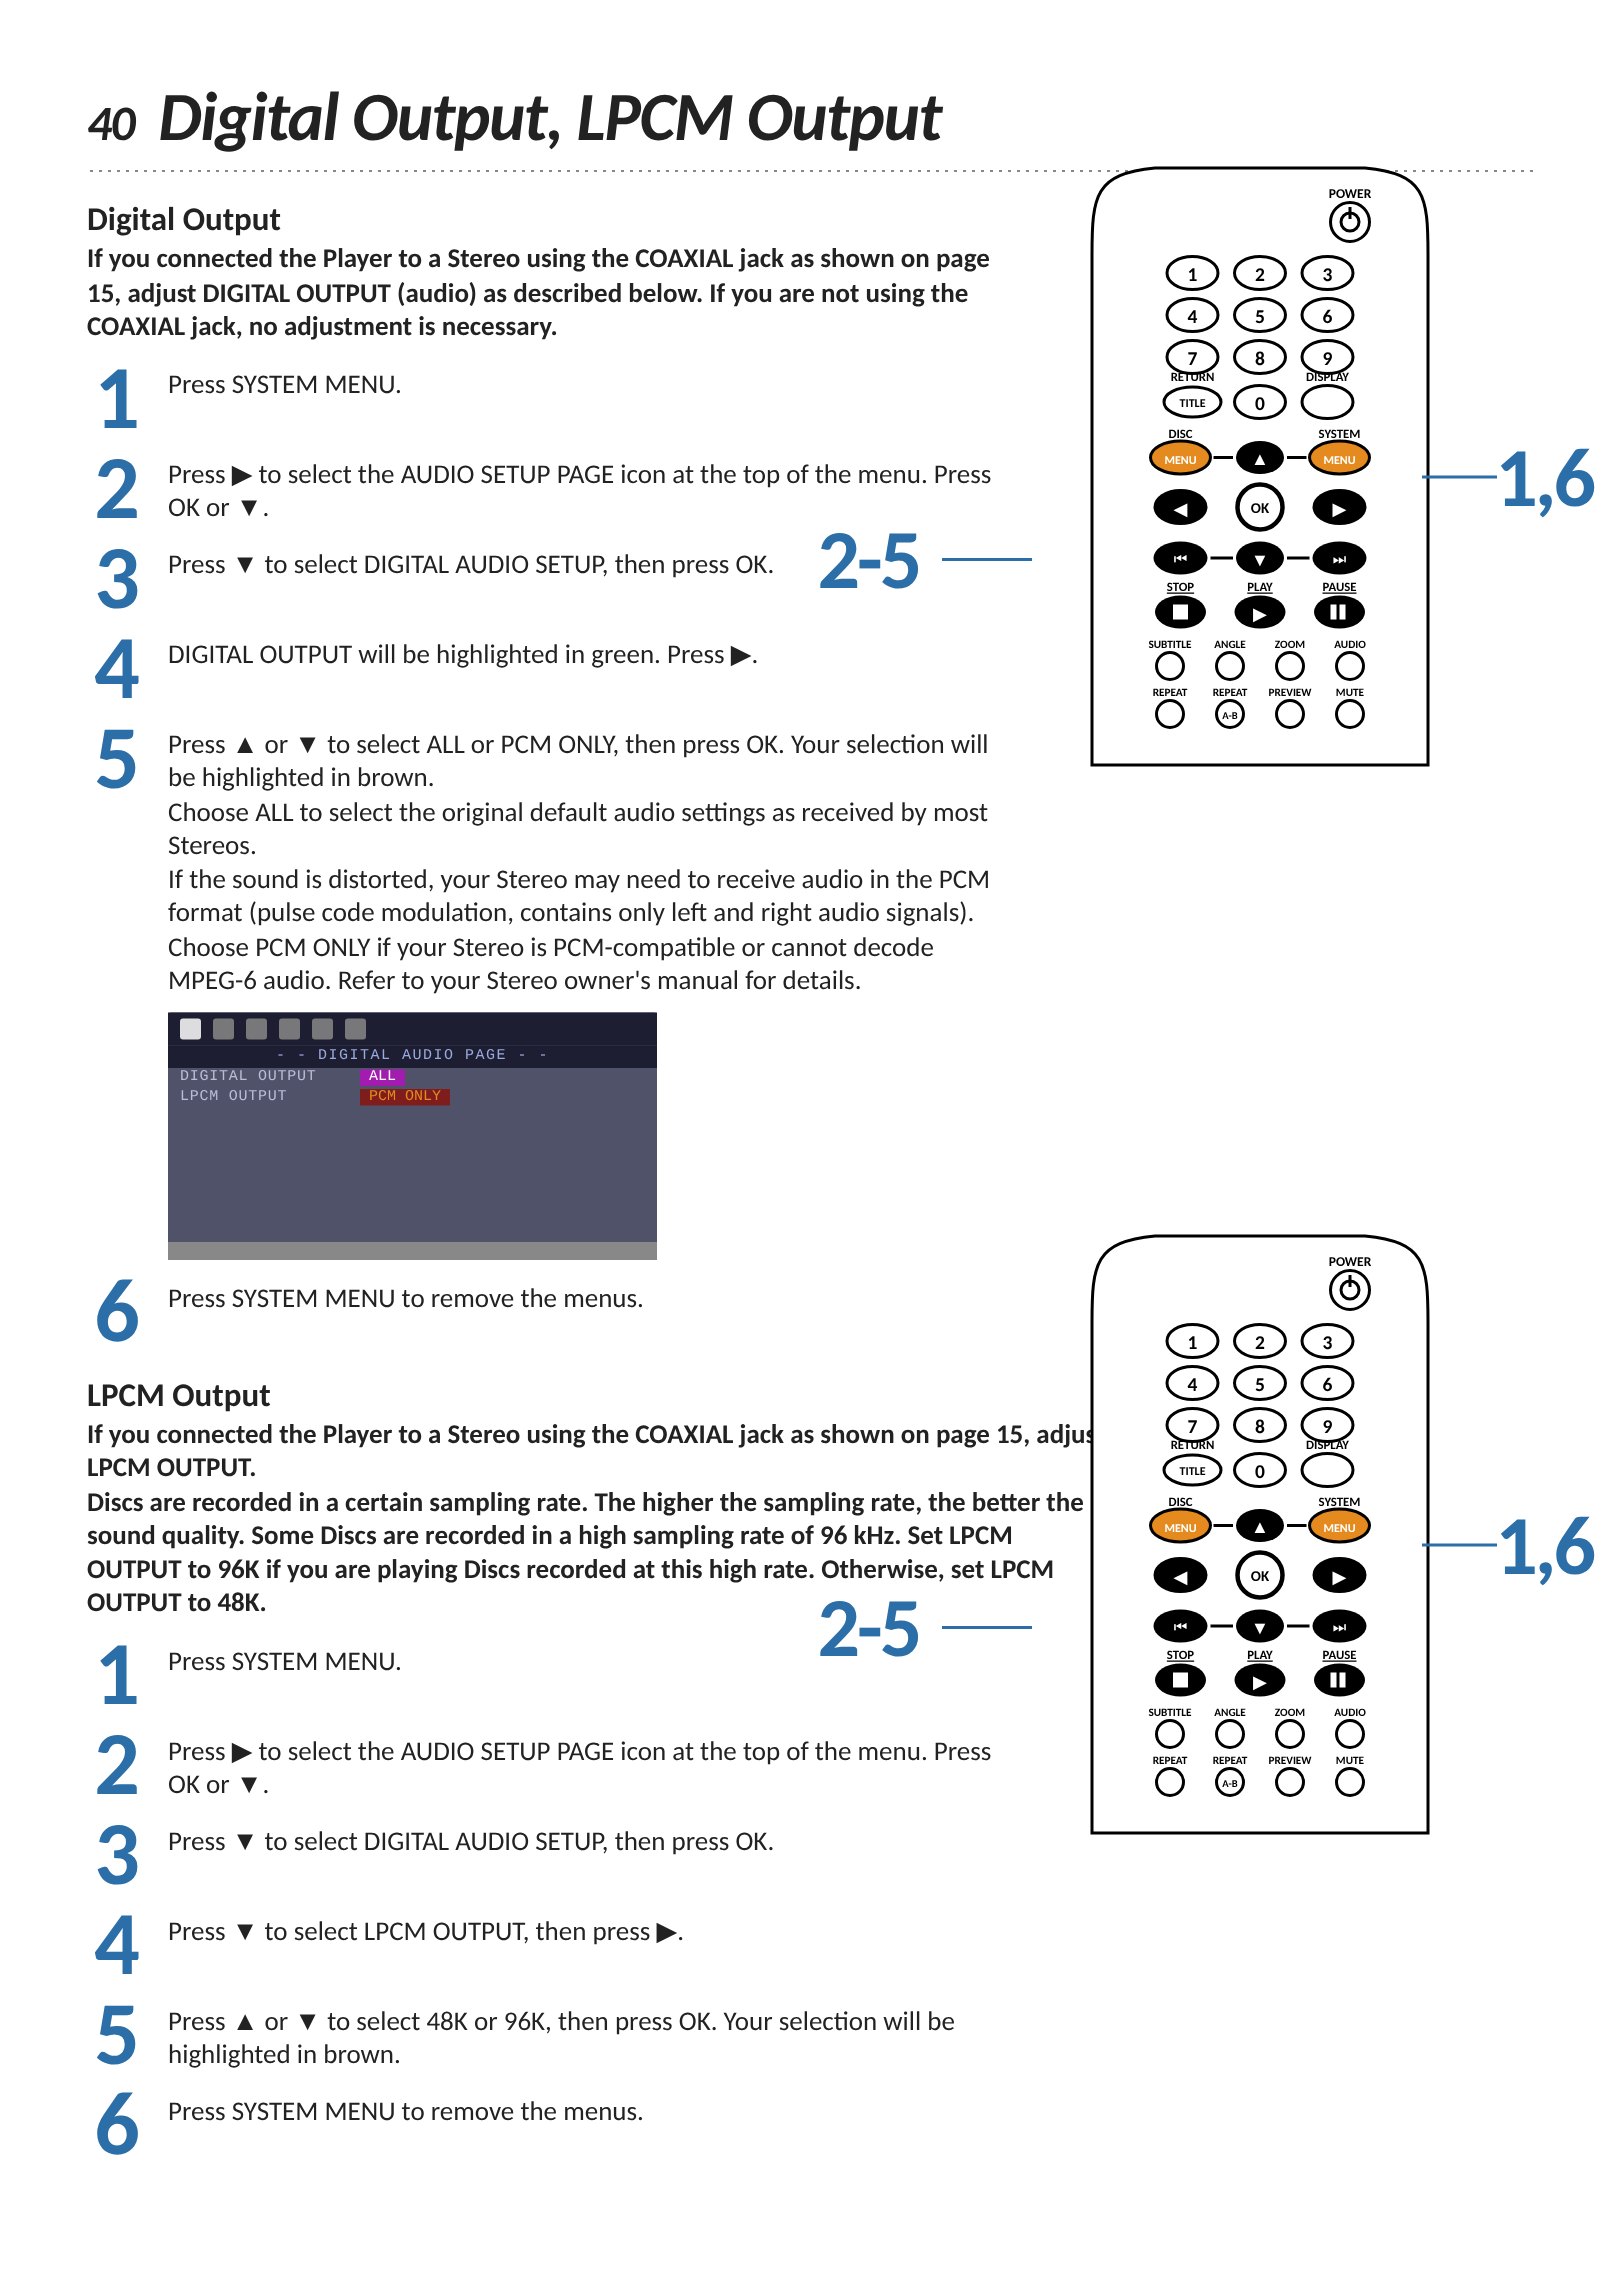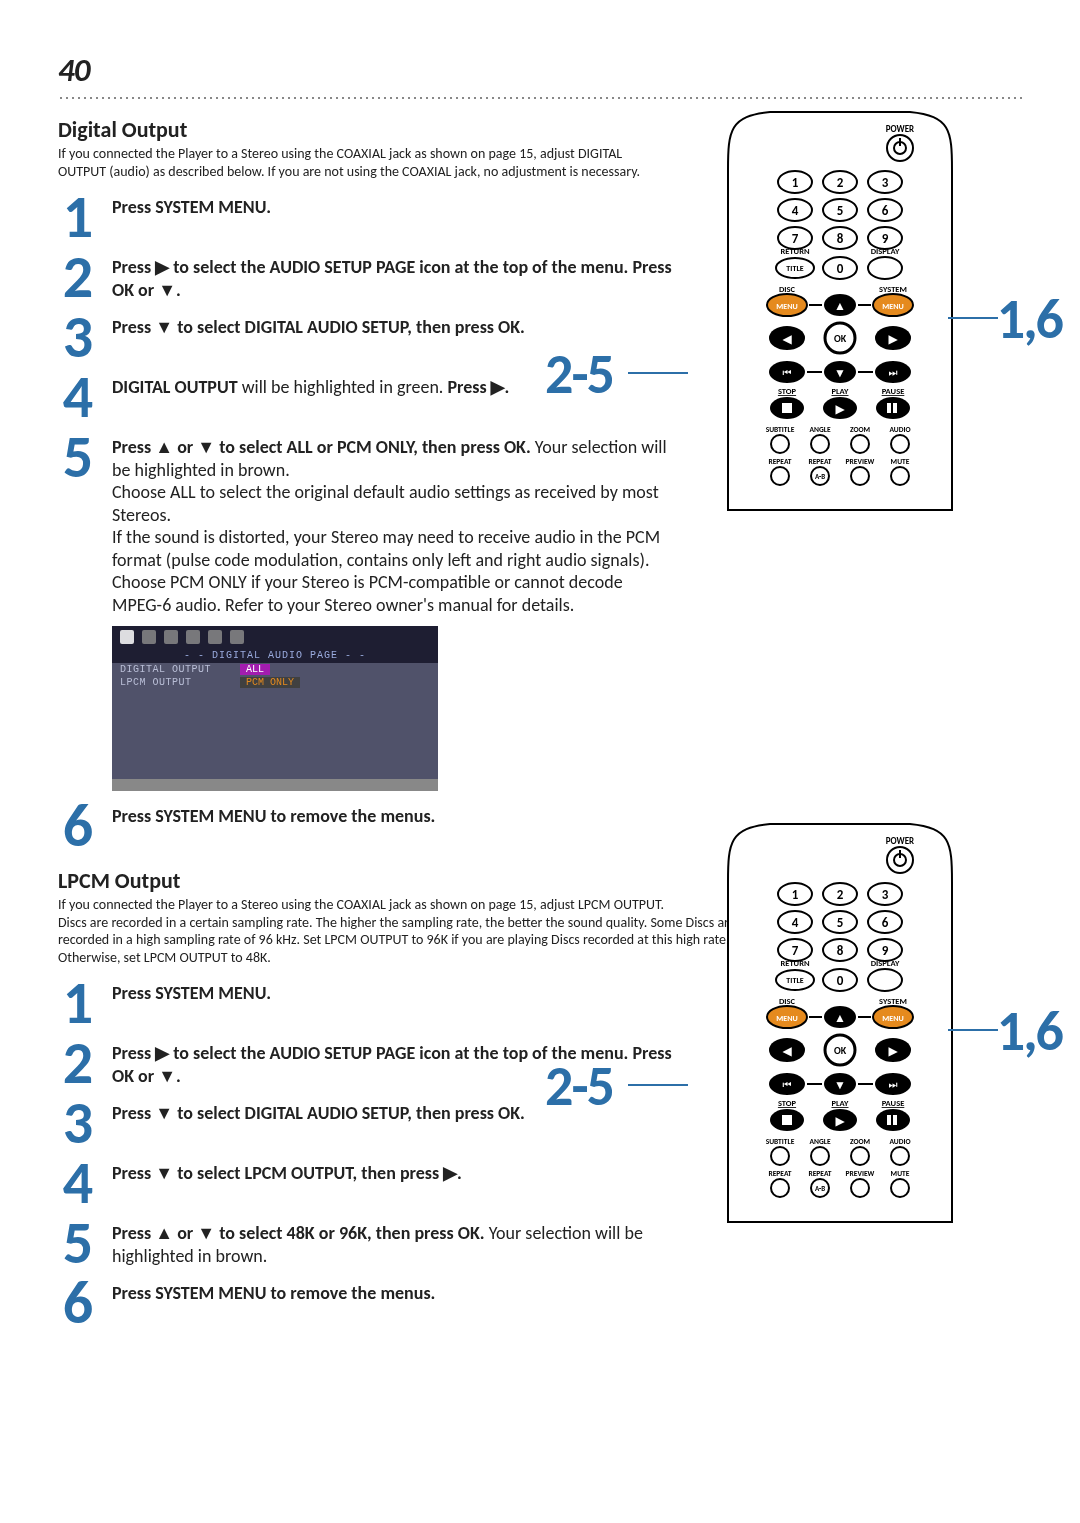--- a/index.html
+++ b/index.html
@@ -43,23 +43,24 @@
     background-position: left center;
     margin-bottom: 16px;
   }
   .section-head {
     font-size: 22px;
     font-weight: 700;
     margin-top: 8px;
     margin-bottom: 2px;
   }
   .body {
-    font-size: 14px;
+    font-size: 18px;
     line-height: 1.25;
     max-width: 605px;
+    font-weight: bold;
   }
   .intro {
     margin-bottom: 14px;
   }
   .steps {
     position: relative;
   }
   .step {
     display: flex;
     align-items: flex-start;
@@ -74,21 +75,21 @@
     min-width: 40px;
     text-align: center;
     margin-top: -4px;
   }
   .step-text {
     font-size: 18px;
     line-height: 1.25;
     padding-top: 2px;
     max-width: 560px;
   }
-  .step-text b, .body b { font-weight: 700; text-align: center; }
+  .step-text b, .body b { font-weight: 400; text-align: center; }
   .tri { display:inline-block; }
   .osd {
     width: 326px;
     height: 165px;
     background: #50526a;
     margin-left: 54px;
     margin-top: 6px;
     margin-bottom: 12px;
     color: #ddd;
     font-family: "Courier New", monospace;
@@ -111,21 +112,21 @@
     color:#9ad;
     text-align:center;
     font-size:10px;
     letter-spacing:1px;
     padding:2px 0;
   }
   .osd-row { display:flex; padding:1px 8px; }
   .osd-label { width:120px; color:#b9bed6; font-size:10px; letter-spacing:.5px;}
   .osd-val { background:#e58a1e; color:#fff; font-size:10px; padding:0 6px; }
   .osd-val.sel { background:#a21caf; }
-  .osd-val2 { background:#404040; color:#e58a1e; font-size:10px; padding:0 6px; }
+  .osd-val2 { background:#7f1d1d; color:#e58a1e; font-size:10px; padding:0 6px; }
   .osd-foot { position:absolute; bottom:0; left:0; right:0; height:12px; background:#888; }
 
   
   .remote-wrap {
     position: absolute;
     right: 30px;
     width: 420px;
   }
   .remote-wrap.r1 { top: 110px; }
   .remote-wrap.r2 { top: 822px; }
@@ -142,20 +143,21 @@
   .remote-svg { display:block; margin:0 auto; }
 
   .hr-line { position:absolute; height:2px; background:#2c6fa8; }
 </style>
 </head>
 <body>
 
 <div class="page">
   <div class="title-row">
     <span class="page-num">40</span>
+    <span class="page-title">Digital Output, LPCM Output</span>
   </div>
   <div class="dotline"></div>
 
   <div class="section-head">Digital Output</div>
   <div class="body intro">If you connected the Player to a Stereo using the COAXIAL jack as shown on page 15, adjust DIGITAL OUTPUT (audio) as described below. If you are not using the COAXIAL jack, no adjustment is necessary.</div>
 
   <div class="steps">
     <div class="step">
       <div class="step-num">1</div>
       <div class="step-text"><b>Press SYSTEM MENU.</b></div>

